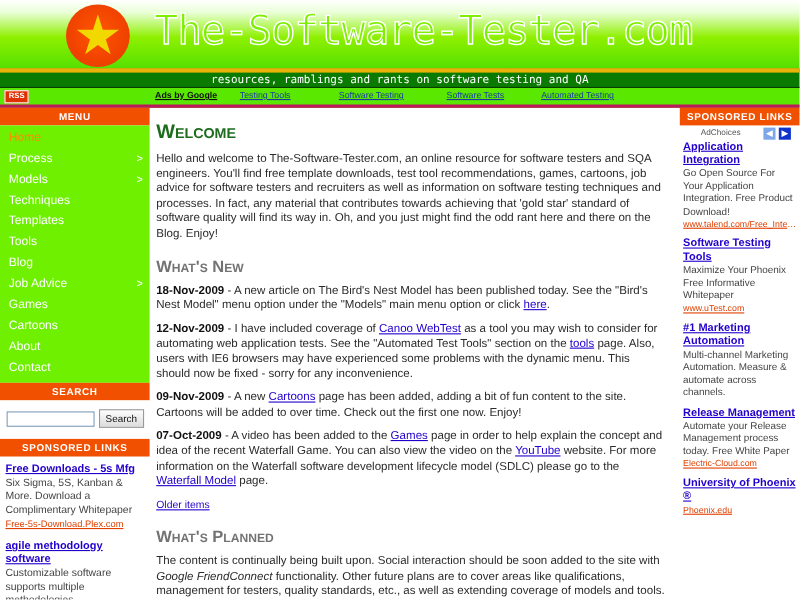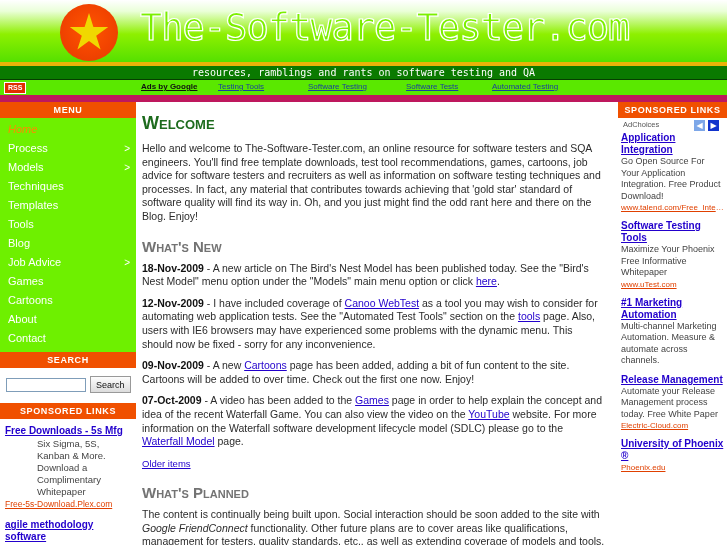--- a/index.html
+++ b/index.html
@@ -42,21 +42,21 @@
   }
   .tagline{
     position:absolute;left:0;top:0;width:727px;text-align:center;
     font-family:"DejaVu Sans Mono","Liberation Mono",monospace;
     font-size:10px;line-height:13px;color:#ffffff;letter-spacing:0px;
     white-space:nowrap;
   }
   .navbar{
     position:relative;width:727px;height:15px;
     background:#5ae800;
-    border-bottom:7px solid #be185d;
+    border-bottom:3px solid #be185d;
     overflow:hidden;
   }
   .rss{
     position:absolute;left:4px;top:2px;
     background:#e03000;color:#fff;font-size:7px;font-weight:bold;
     padding:1px 3px;line-height:8px;letter-spacing:0px;
     border:1px solid #fff;
   }
   .adsbygoogle-lbl{
     position:absolute;left:141px;top:2px;font-size:8px;font-weight:bold;
@@ -77,41 +77,41 @@
     background:#f05000;color:#ffffff;font-size:9px;font-weight:bold;
     text-align:center;letter-spacing:0.6px;padding:3px 0 3px 0;
     line-height:10px;
   }
   .menu{background:#6ef000;padding:2px 0 4px 0;}
   .menuitem{
     position:relative;display:block;
     padding:3px 6px 3px 8px;font-size:11px;color:#ffffff;
     text-decoration:none;line-height:13px;
   }
-  .menuitem.active{color:#ff8a00;font-style:italic;}
+  .menuitem.active{color:#ff8a00;}
   .menuitem .arrow{position:absolute;right:6px;top:3px;font-size:10px;color:#ffffff;}
 
   .searchbox{padding:8px 6px 10px 6px;background:#ffffff;}
   .searchrow{display:flex;align-items:center;gap:4px;}
   .searchinput{
     width:80px;height:14px;border:1px solid #7f9db9;background:#fff;
     font-size:10px;padding:0 2px;box-sizing:border-box;
   }
   .searchbtn{
     height:17px;border:1px solid #999;background:linear-gradient(#fdfdfd,#dcdcdc);
     font-size:9px;padding:0 5px;cursor:pointer;color:#111;
     font-family:"Liberation Sans",sans-serif;
   }
 
   .adblock{padding:6px 5px 0 5px;}
   .ad-title{
     display:block;color:#2200cc;font-size:10px;font-weight:bold;
     text-decoration:underline;line-height:12px;margin-bottom:1px;
   }
-  .ad-desc{color:#444;font-size:9.5px;line-height:12px;margin-left:32px;}
+  .ad-desc{color:#444;font-size:9.5px;line-height:12px;}
   .ad-url{display:block;color:#e04000;font-size:8.5px;text-decoration:underline;line-height:11px;margin-top:1px;}
   .ad-gap{height:9px;}
   .arrowbox{
     display:inline-block;width:11px;height:11px;margin-right:3px;
     font-size:8px;line-height:11px;text-align:center;color:#fff;vertical-align:top;
   }
   .arrowbox.prev{background:#7da7e8;}
   .arrowbox.next{background:#1133cc;}
 
   
@@ -130,21 +130,21 @@
   p.news{font-size:10.5px;line-height:13.6px;color:#2b2b2b;margin:0 0 8px 0;}
   .nd{font-weight:bold;color:#111;}
   a.ilink{color:#2200cc;text-decoration:underline;}
   a.older{color:#2200cc;text-decoration:underline;font-size:9.5px;}
   em{font-style:italic;}
 
   
   .rightcol{position:absolute;left:618px;top:0;width:109px;}
   .r-adblock{padding:2px 3px 0 3px;}
   .r-tophdr{position:relative;height:12px;padding:0 2px;}
-  .r-adchoices{position:absolute;left:2px;top:0;font-size:7.5px;color:#555;white-space:nowrap;}
+  .r-adchoices{position:absolute;left:16px;top:0;font-size:7.5px;color:#555;white-space:nowrap;}
   .r-navs{position:absolute;right:2px;top:0;}
   .r-ad-title{display:block;color:#2200cc;font-size:10px;font-weight:bold;text-decoration:underline;line-height:12px;}
   .r-ad-desc{color:#444;font-size:9px;line-height:11.5px;}
   .r-ad-url{display:block;color:#e04000;font-size:8px;text-decoration:underline;line-height:10px;margin-top:1px;
             overflow:hidden;white-space:nowrap;text-overflow:ellipsis;}
   .r-gap{height:7px;}
 </style>
 </head>
 <body>
 

